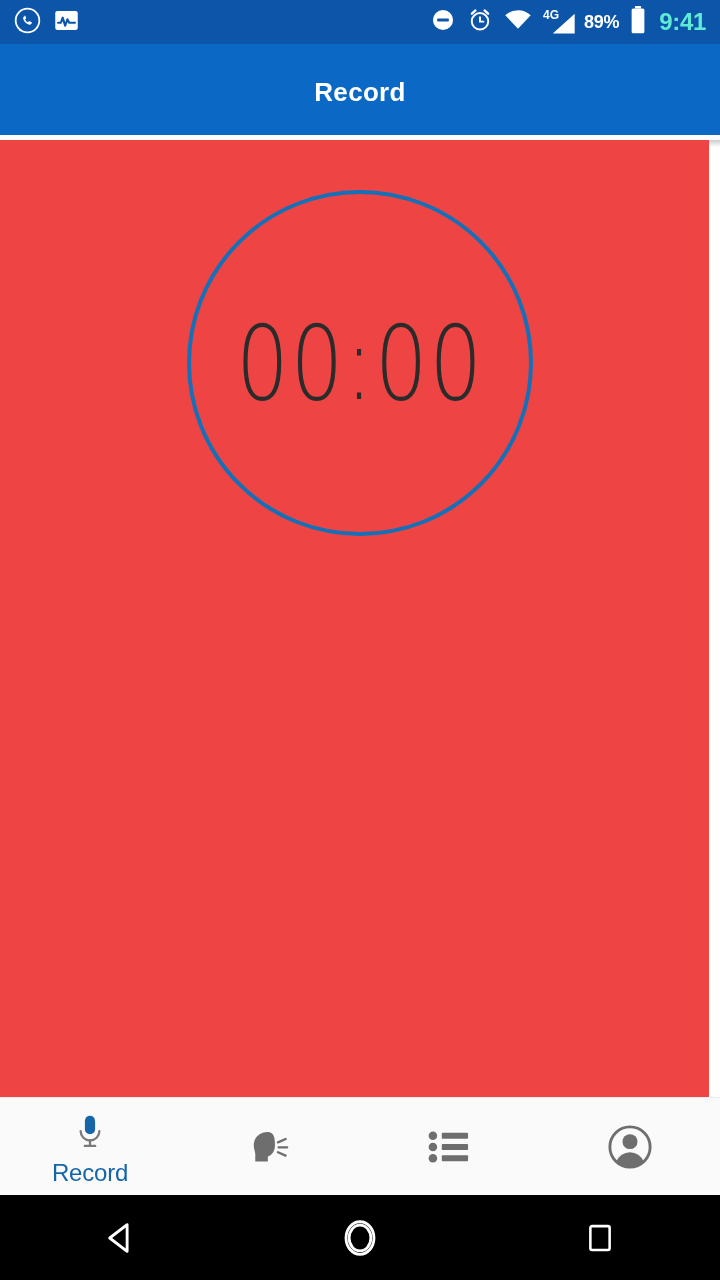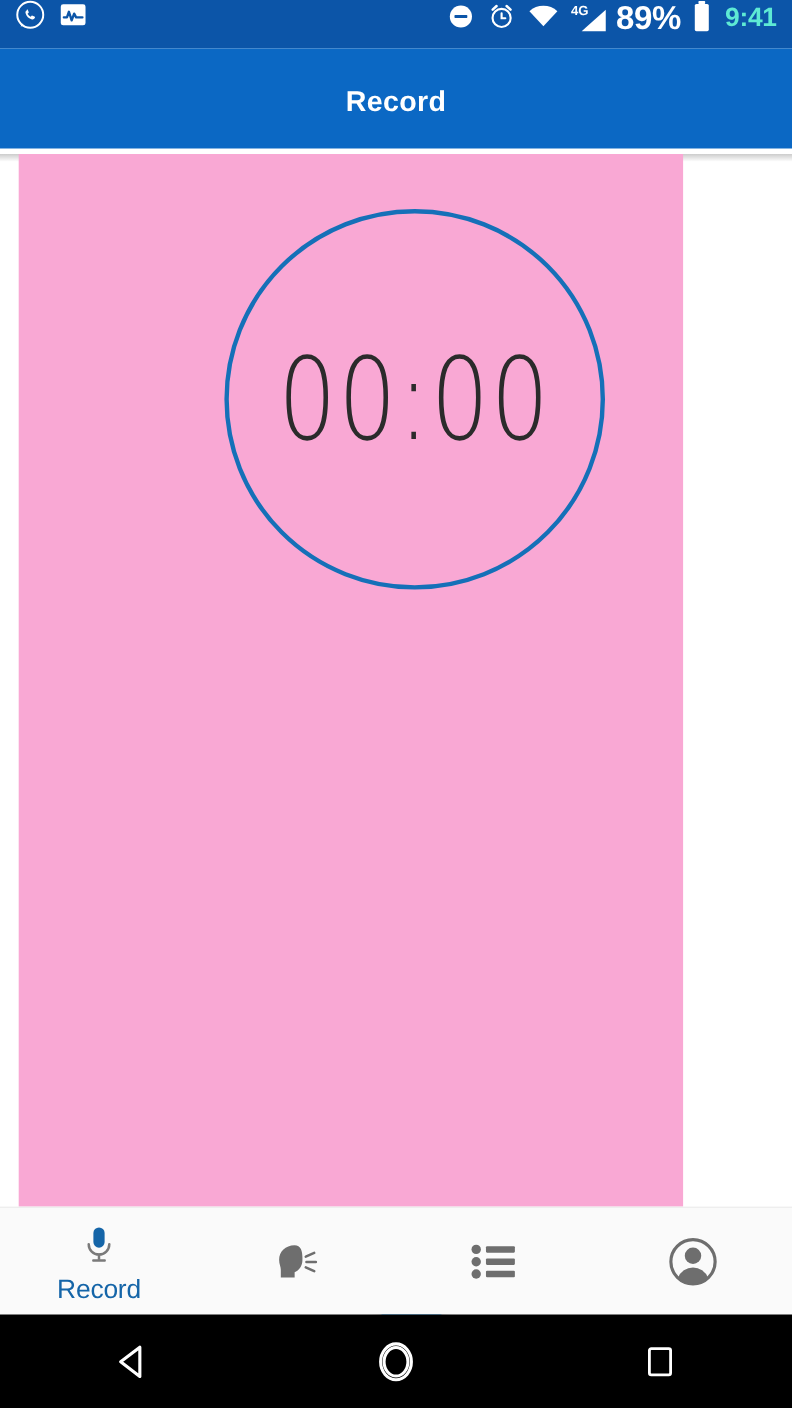--- a/index.html
+++ b/index.html
@@ -18,38 +18,38 @@
     background: #ffffff;
   }
 
   
   #status-bar {
     position: absolute;
     left: 0; top: 0;
     width: 720px; height: 44px;
     background: #0c55a8;
     display: flex;
-    align-items: flex-start;
+    align-items: center;
     padding: 0 14px;
     box-sizing: border-box;
   }
   .status-left {
     display: flex;
     align-items: center;
     gap: 12px;
   }
   .status-right {
     margin-left: auto;
     display: flex;
     align-items: center;
     gap: 11px;
   }
   .status-right .battery-pct {
     color: #fff;
-    font-size: 30px;
+    font-size: 18px;
     font-weight: bold;
     letter-spacing: -0.3px;
   }
   .status-right .clock {
     color: #5eead4;
     font-size: 24px;
     font-weight: bold;
     letter-spacing: -0.3px;
     margin-left: 2px;
   }
@@ -98,24 +98,24 @@
   #header-shadow {
     position: absolute;
     left: 0; top: 140px;
     width: 720px; height: 7px;
     background: linear-gradient(to bottom, rgba(0,0,0,0.20), rgba(0,0,0,0));
   }
 
   
   #content {
     position: absolute;
-    left: 17px; top: 140px;
-    width: 604px;
+    left: 0; top: 140px;
+    width: 709px;
     height: 957px;
-    background: #f9a8d4;
+    background: #ef4444;
   }
   #timer-circle {
     position: absolute;
     left: 187px; top: 50px;
     width: 346px; height: 346px;
     border: 4px solid #1570b8;
     border-radius: 50%;
     box-sizing: border-box;
     display: flex;
     align-items: center;

